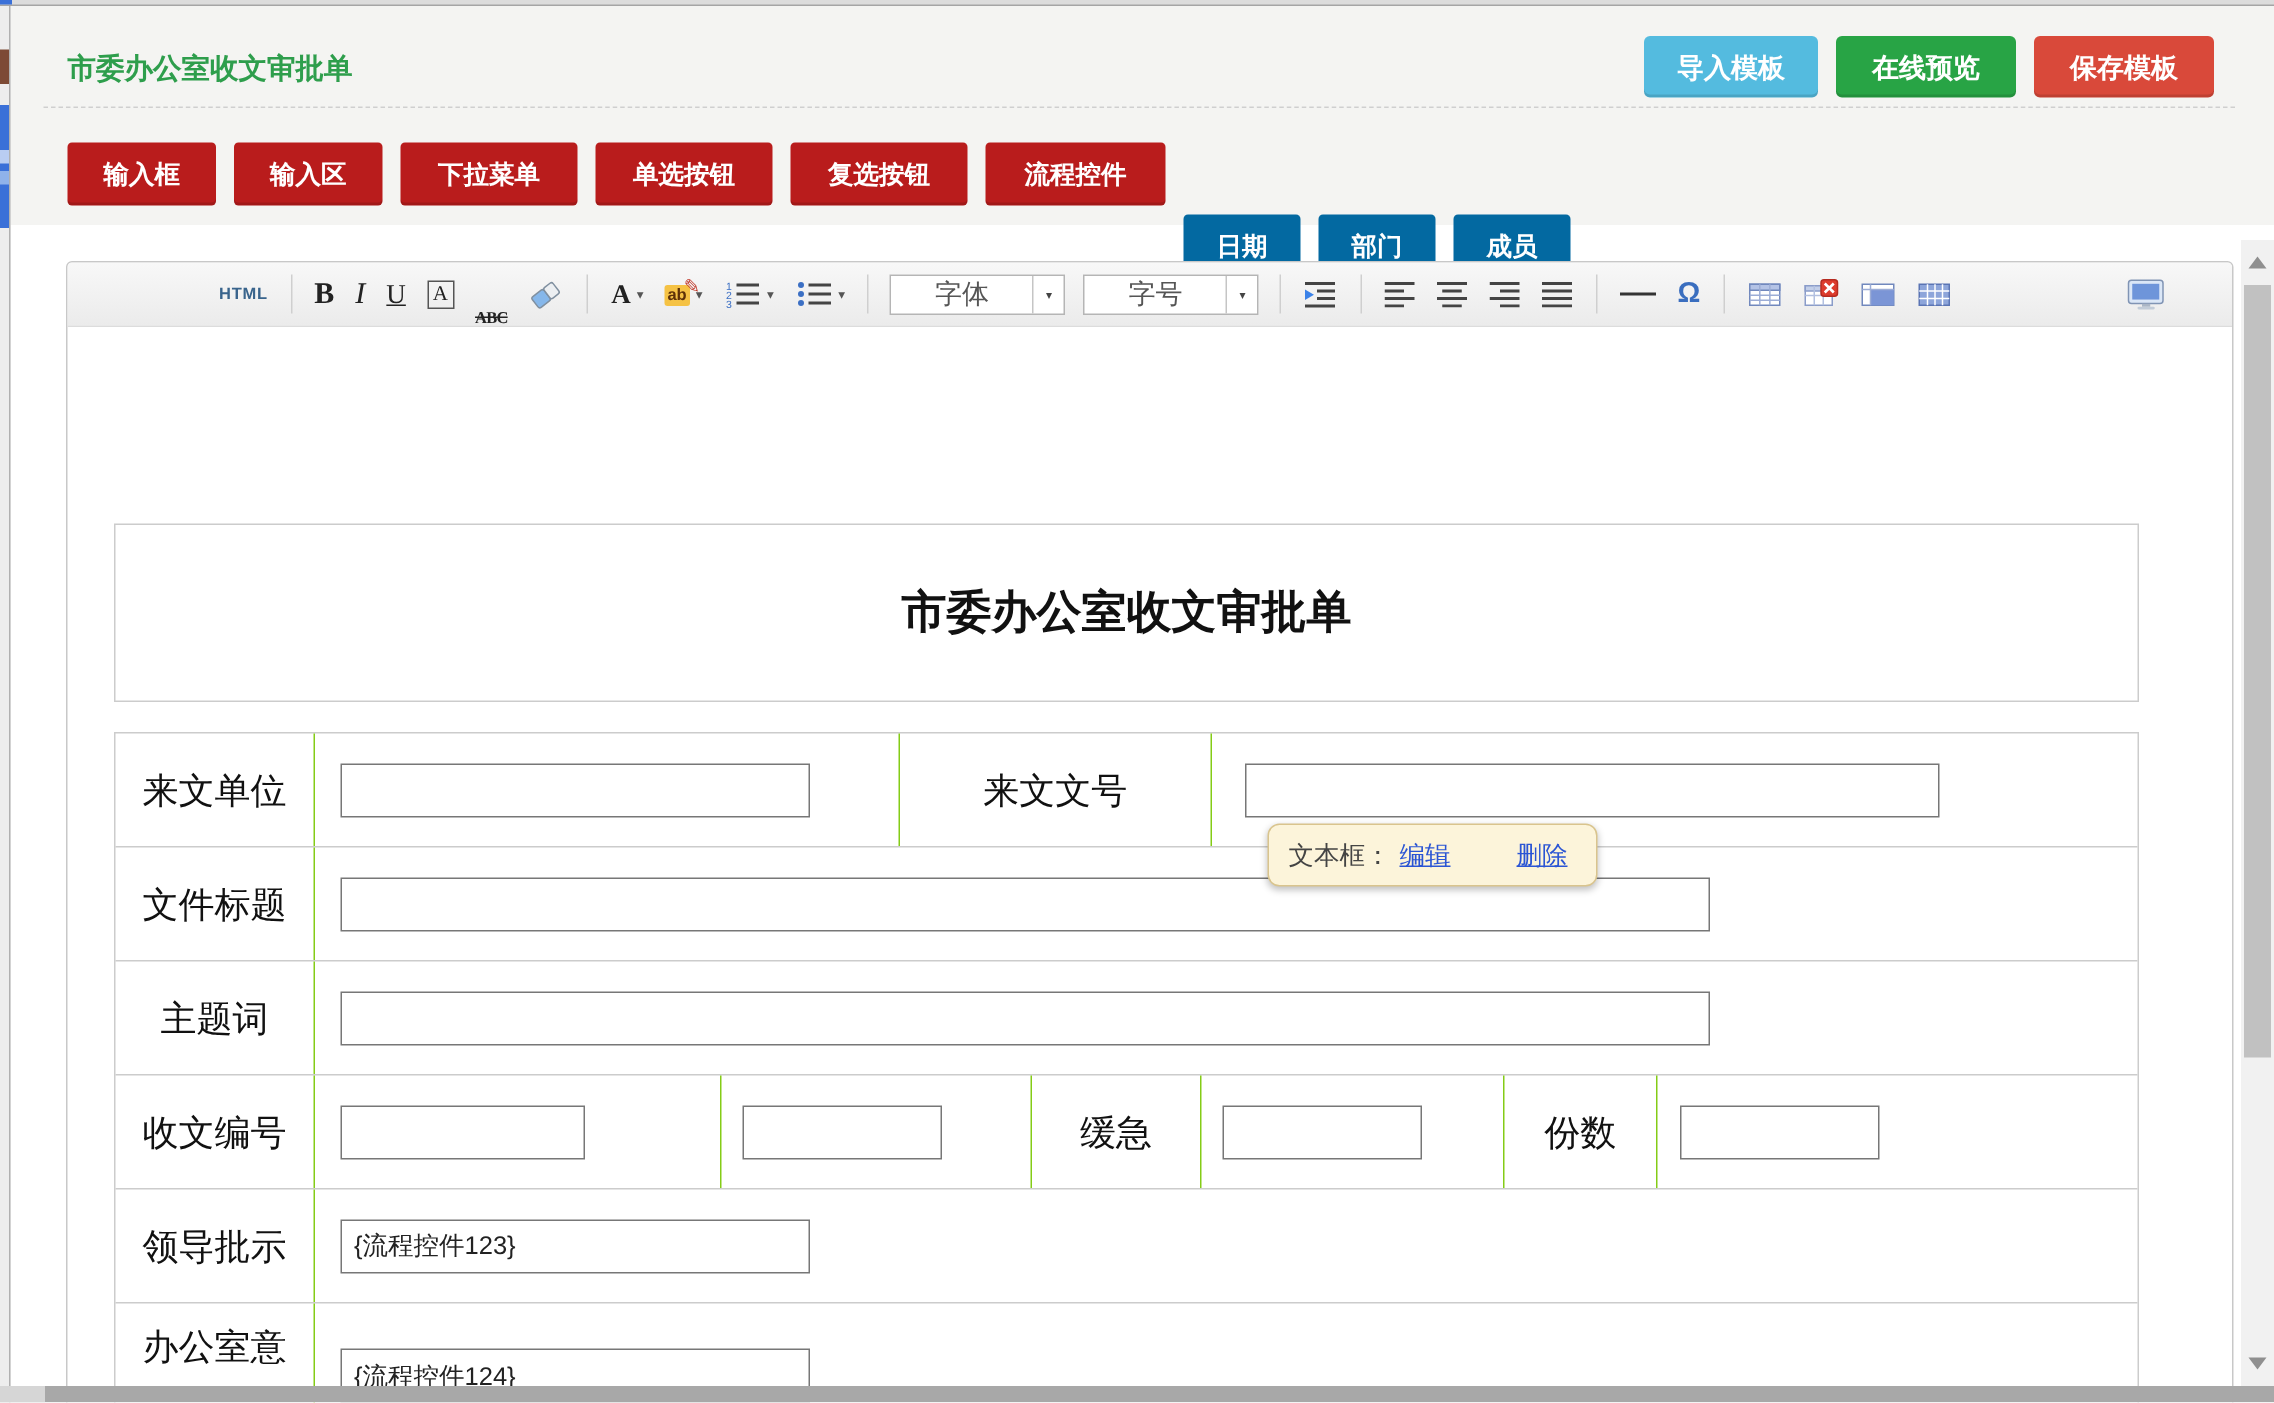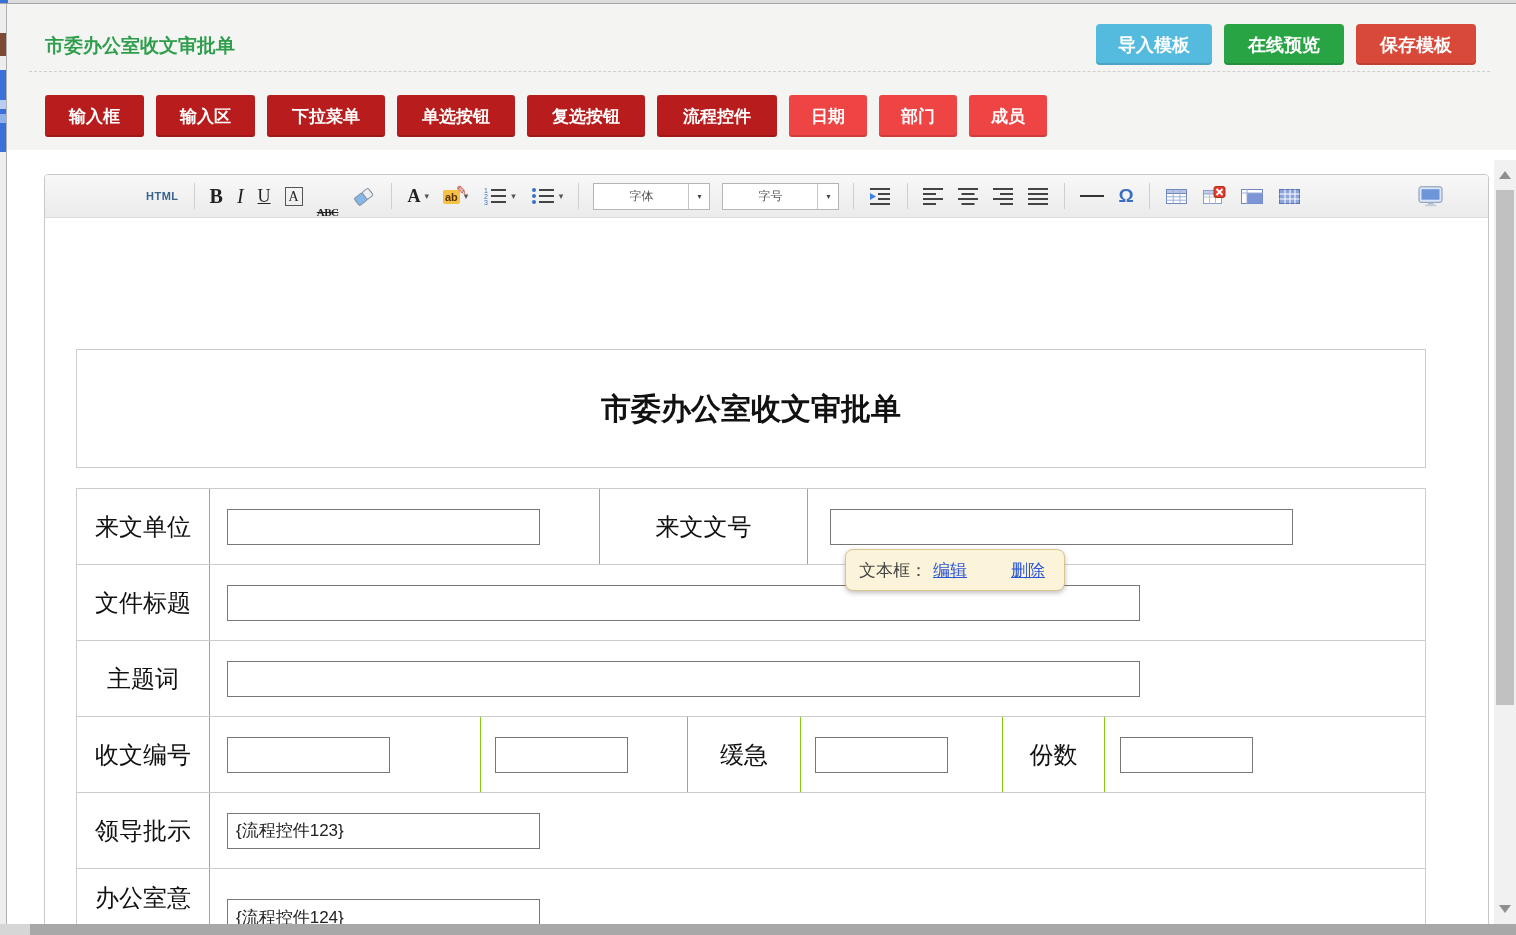--- a/index.html
+++ b/index.html
@@ -31,21 +31,21 @@
           font-family:"Liberation Sans",sans-serif; cursor:pointer;
           box-shadow: inset 0 -2px rgba(0,0,0,.12); }
   .abtn.blue  { width:116px; background:#54bbdf; }
   .abtn.green { width:120px; background:#28a445; }
   .abtn.red   { width:120px; background:#d9493a; }
   .comp-row { position:absolute; left:38px; top:91px; display:flex; gap:12px; }
   .cbtn { height:42px; border:none; border-radius:3px; color:#fff; font-weight:bold; font-size:17px;
           font-family:"Liberation Sans",sans-serif; cursor:pointer;
           box-shadow: inset 0 -2px rgba(0,0,0,.13); }
   .cbtn.light { background:#b91c1c; }
-  .cbtn.dark  { background:#ef4444; }
+  .cbtn.dark  { background:#0369a1;margin-top:48px; }
   .w99{width:99px}.w118{width:118px}.w120{width:120px}.w78{width:78px}
 
   
   .editor { position:absolute; left:44px; top:174px; width:1445px; height:1000px;
             border:1px solid #c8c8c8; border-radius:4px 4px 0 0; background:#fff; overflow:hidden; }
   .toolbar { height:43px; display:flex; align-items:center; padding:0 14px 0 94px;
              background:linear-gradient(#f8f8f8,#ebebeb); border-bottom:1px solid #dcdcdc; }
   .ti { display:inline-flex; align-items:center; justify-content:center; margin:0 7px;
         cursor:pointer; color:#222; user-select:none; }
   .sep { width:1px; height:26px; background:#cfcfcf; margin:0 8px; display:inline-block; }
@@ -56,21 +56,21 @@
   .g-abox { font-family:"Liberation Serif",serif; font-size:14px; border:1px solid #555; padding:0 3px; line-height:17px; }
   .g-abc { font-family:"Liberation Serif",serif; font-size:11px; font-weight:bold;
            text-decoration:line-through; letter-spacing:-.5px;margin-top:32px; }
   .g-fc { font-family:"Liberation Serif",serif; font-size:18px; font-weight:bold; }
   .caret { font-size:9px; color:#555; margin-left:4px; }
   .hlwrap { position:relative; }
   .hlbg { background:#f5c244; font-size:11px; font-weight:bold; color:#5d3108; padding:1px 2px; border-radius:2px; }
   .pen { position:absolute; right:-7px; top:-4px; color:#c0392b; font-size:13px; }
   .tdrop { width:117px; height:27px; background:#fff; border:1px solid #b5b5b5; display:inline-flex;
            margin:0 6px; cursor:pointer; }
-  .tdrop .txt { flex:1; text-align:center; line-height:25px; color:#555; font-size:12px; }
+  .tdrop .txt { flex:1; text-align:center; line-height:25px; color:#555; font-size:18px; }
   .tdrop .arr { width:21px; border-left:1px solid #c5c5c5; display:flex; align-items:center; justify-content:center;
                 font-size:8px; color:#444; }
   .g-hr { width:24px; height:2px; background:#333; display:inline-block; }
   .g-omega { font-size:19px; font-weight:bold; color:#3a6ebf; }
   .tspacer { flex:1; }
 
   
   .ed-body { padding:131px 0 0 31px; }
   .title-box { width:1350px; height:119px; border:1px solid #ccc; text-align:center; }
   .title-box .t { line-height:117px; font-size:30px; font-weight:bold; color:#111; }

